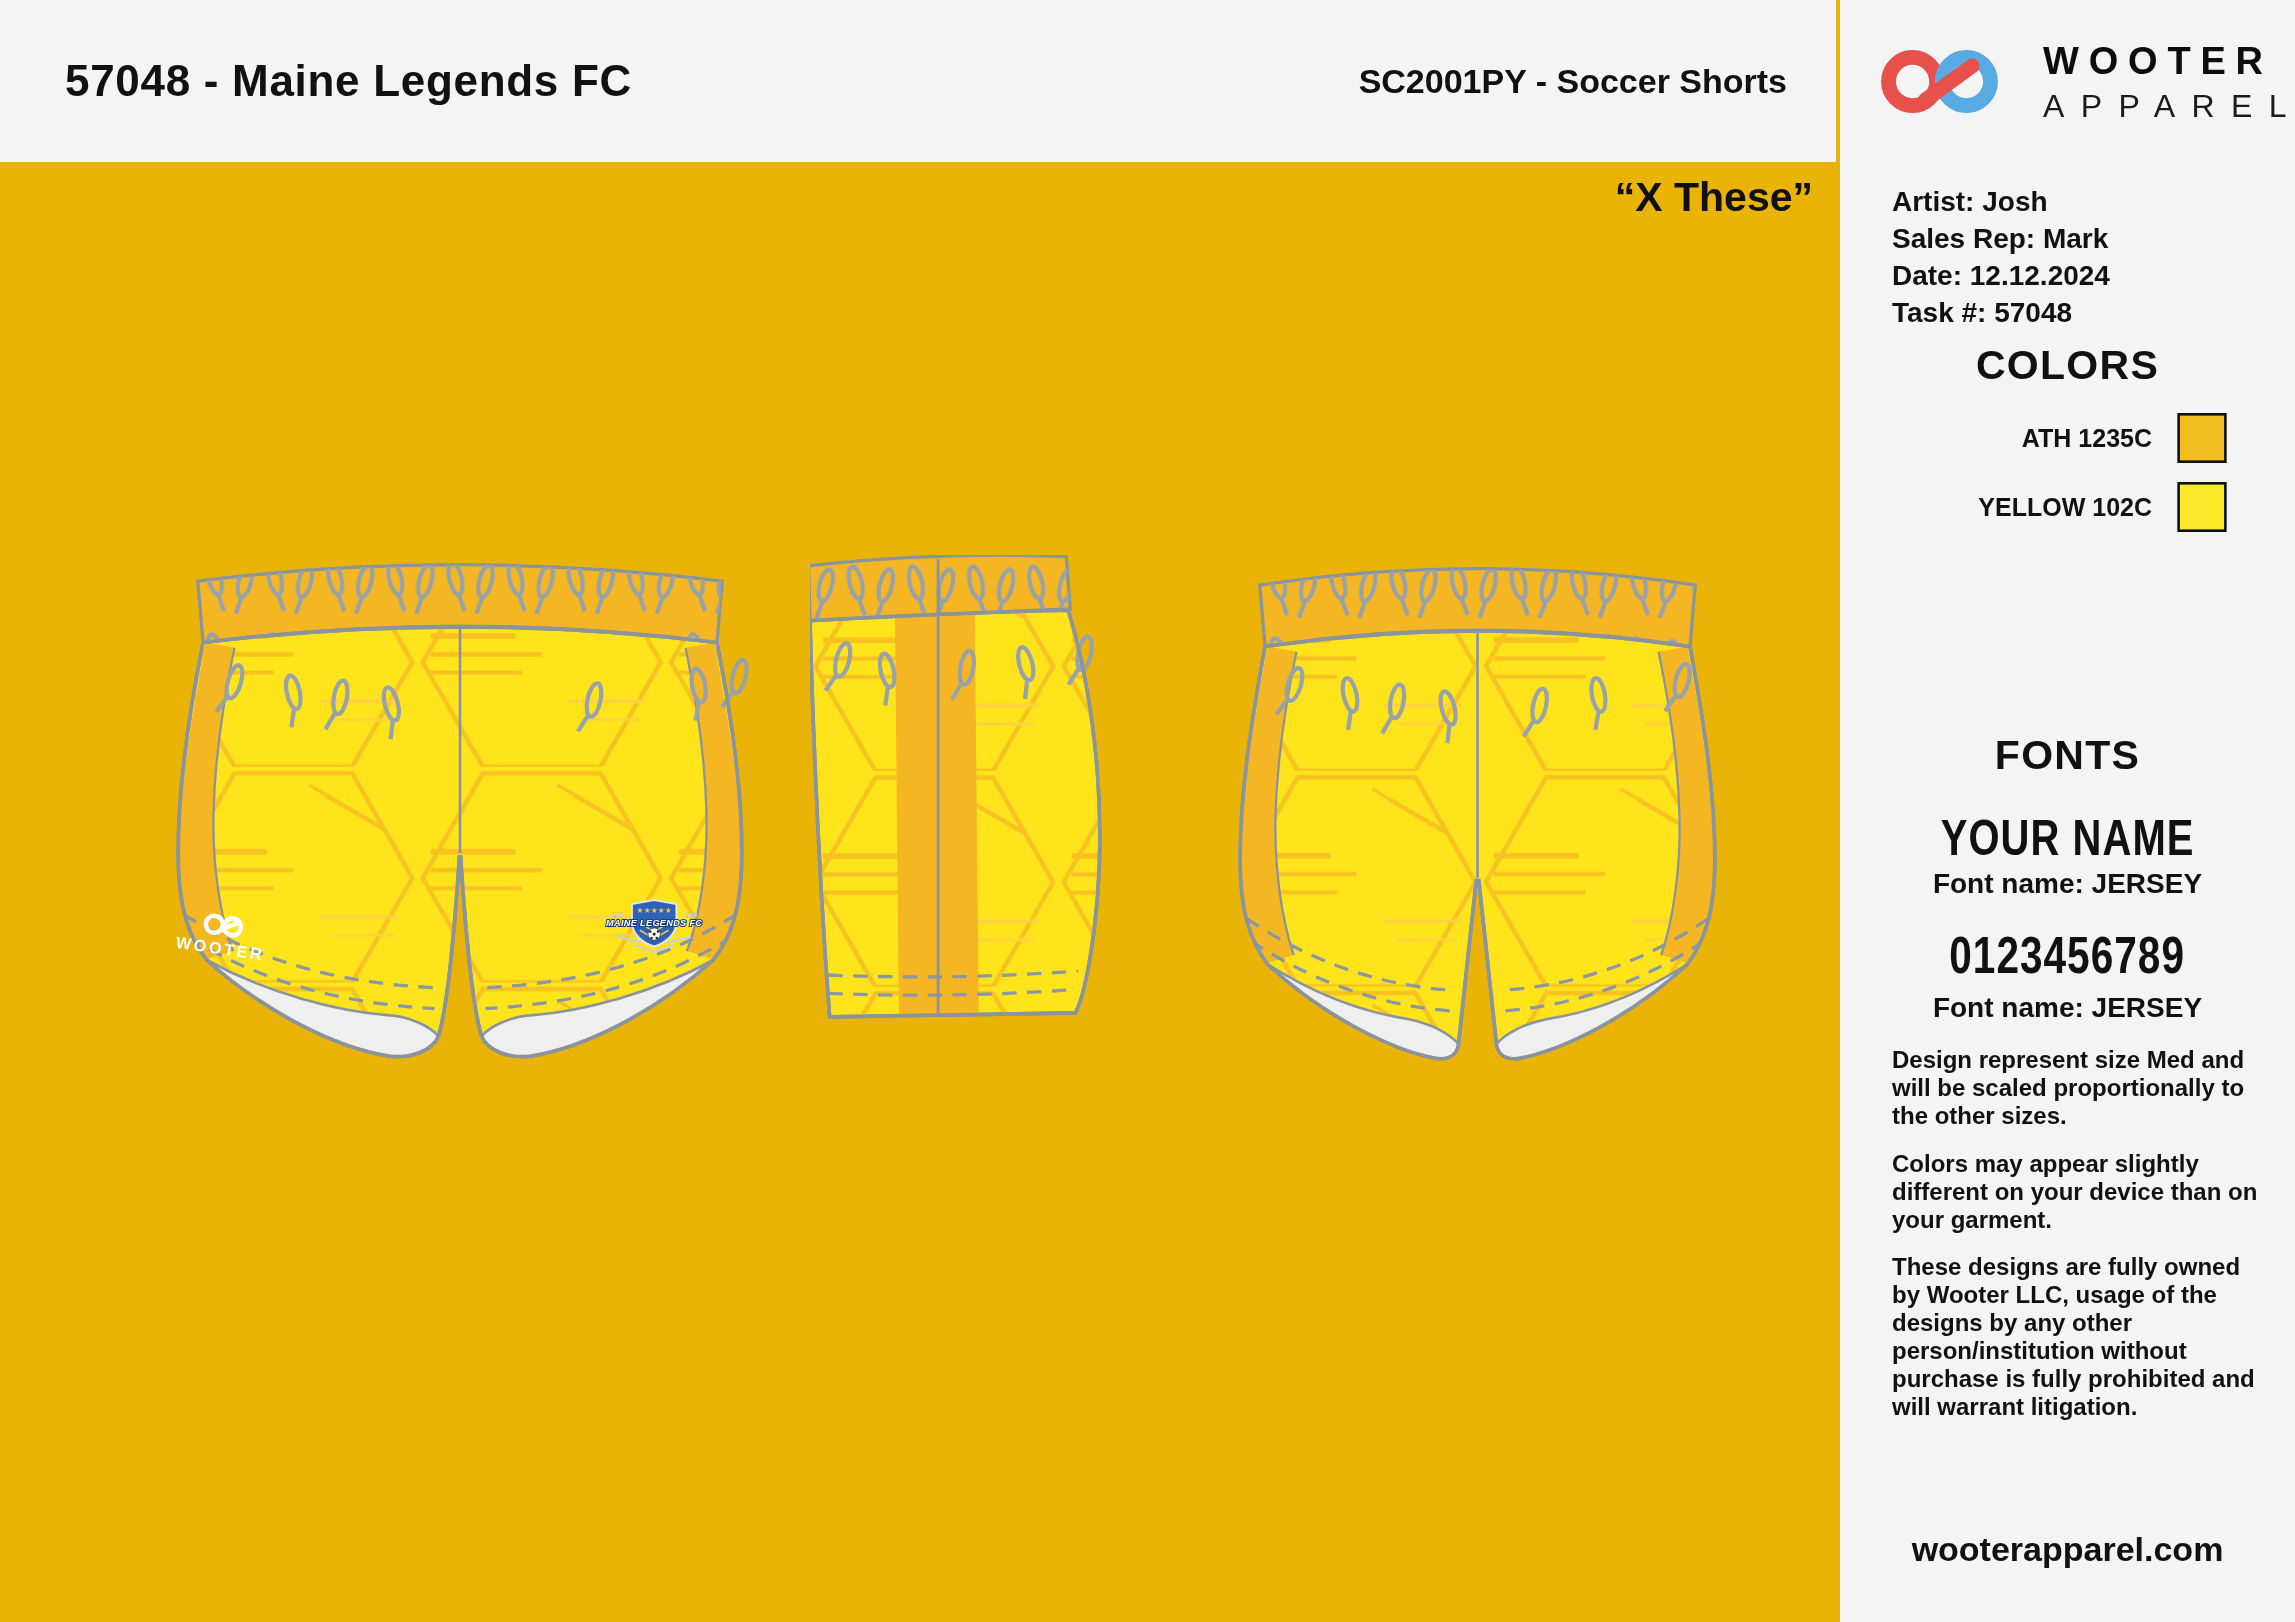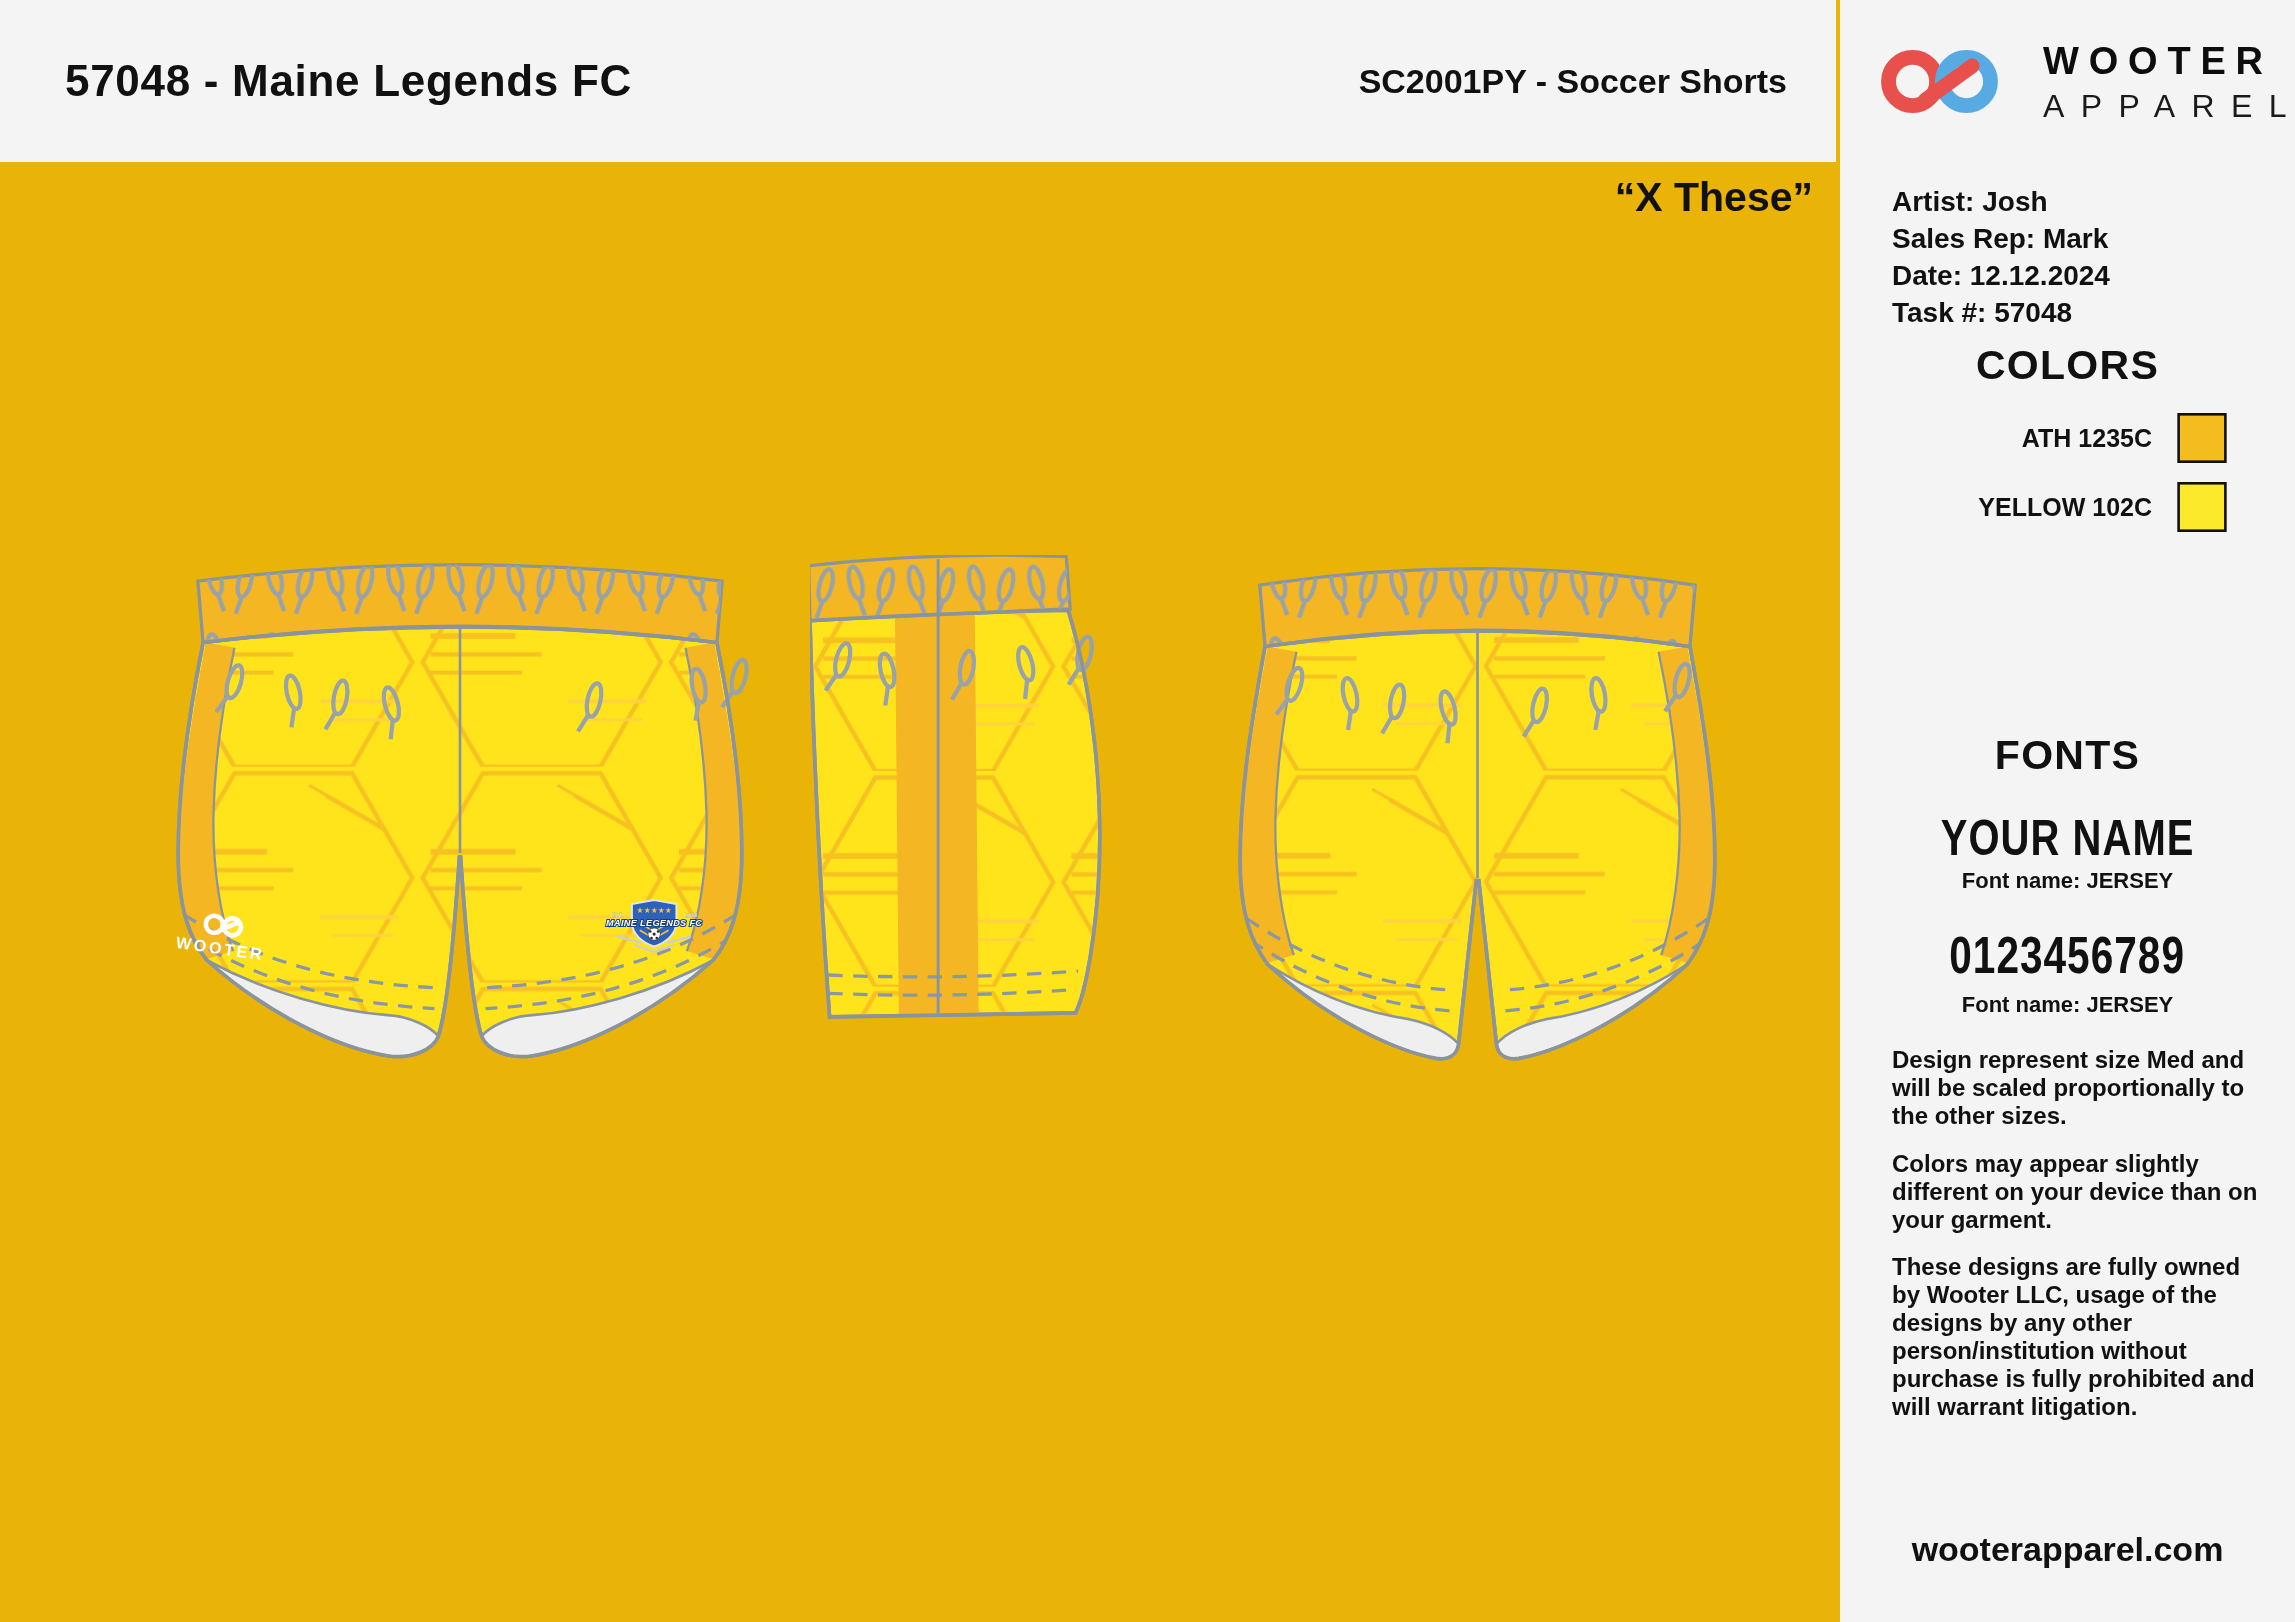--- a/index.html
+++ b/index.html
@@ -20,21 +20,21 @@
   .brand-top{font-size:38px;font-weight:900;letter-spacing:9.8px;color:#0d0d0d;}
   .brand-bottom{margin-top:10.5px;font-size:32px;font-weight:300;letter-spacing:16.4px;color:#1a1a1a;}
   .meta{left:52px;top:183px;font-size:28px;font-weight:700;line-height:37px;}
   .section-head{left:0;width:455px;text-align:center;font-size:41px;font-weight:800;letter-spacing:1.3px;}
   .swatch-row{left:4px;width:383px;display:flex;justify-content:flex-end;align-items:center;gap:25px;}
   .swatch-label{font-size:25px;font-weight:800;}
   .swatch{display:block;}
   .font-sample-name{left:0;width:455px;text-align:center;font-size:50px;font-weight:900;letter-spacing:1.3px;}
   .font-sample-digits{left:0;width:455px;text-align:center;font-size:52px;font-weight:900;letter-spacing:1.3px;}
   .condense{display:inline-block;transform:scaleX(.8);transform-origin:center;}
-  .font-caption{left:0;width:455px;text-align:center;font-size:22px;font-weight:800;}
+  .font-caption{left:0;width:455px;text-align:center;font-size:28px;font-weight:800;}
   .disclaimers{left:52px;top:1046px;width:366px;}
   .disclaimers p{margin:0 0 19.6px 0;font-size:24px;font-weight:700;line-height:28px;}
   .website{left:0;top:1501px;width:455px;text-align:center;font-size:34px;font-weight:800;margin-top:29px;}
   .phone-row{left:0;top:1542px;width:455px;display:flex;justify-content:center;align-items:center;gap:6.5px;}
   .phone-number{font-size:34px;font-weight:800;}
   
   .design-title{right:482px;top:174px;font-size:41px;font-weight:800;}
   svg text{font-family:"Liberation Sans", sans-serif;}
 </style>
 </head>

